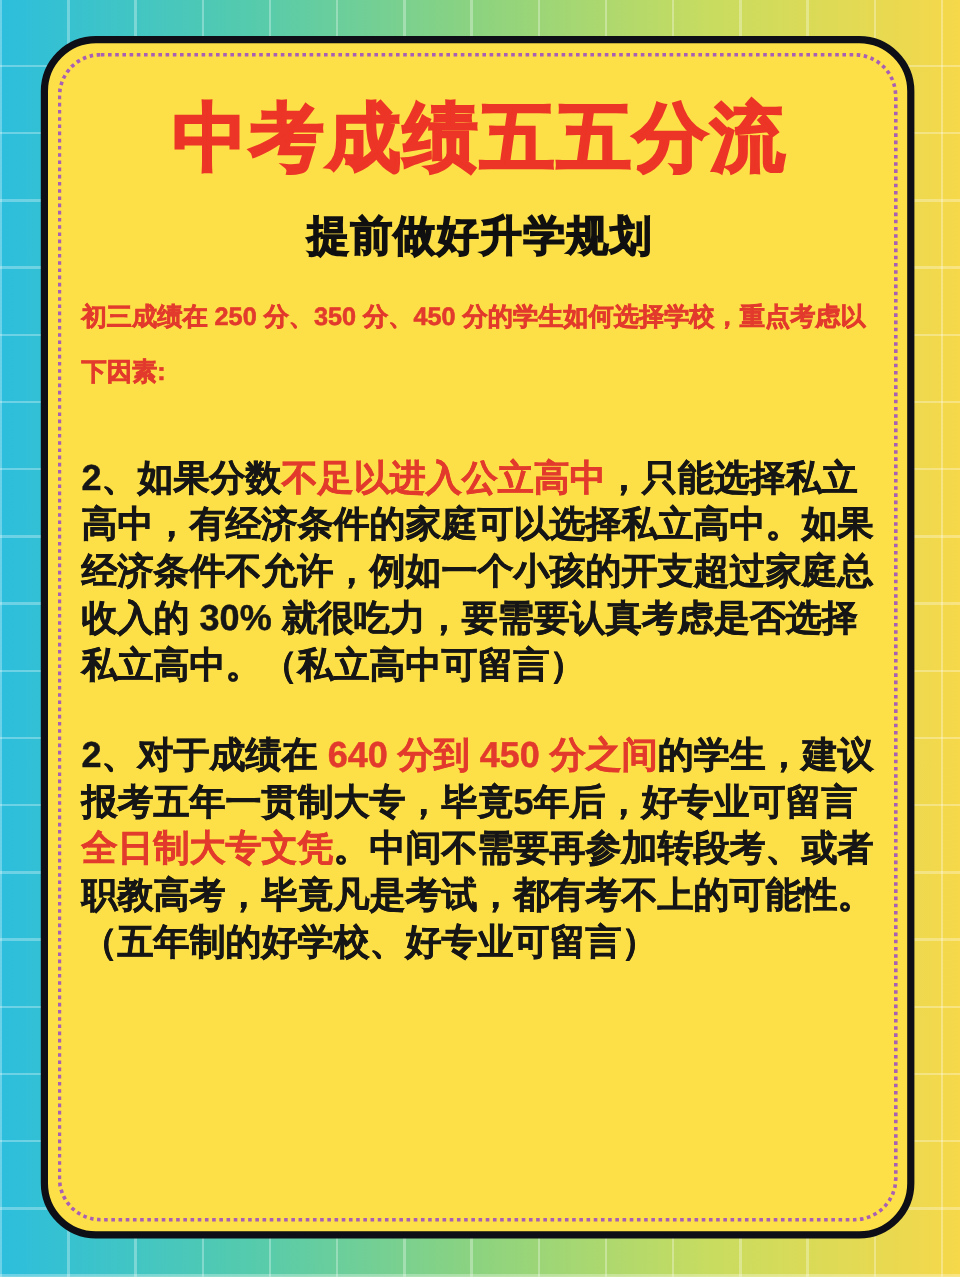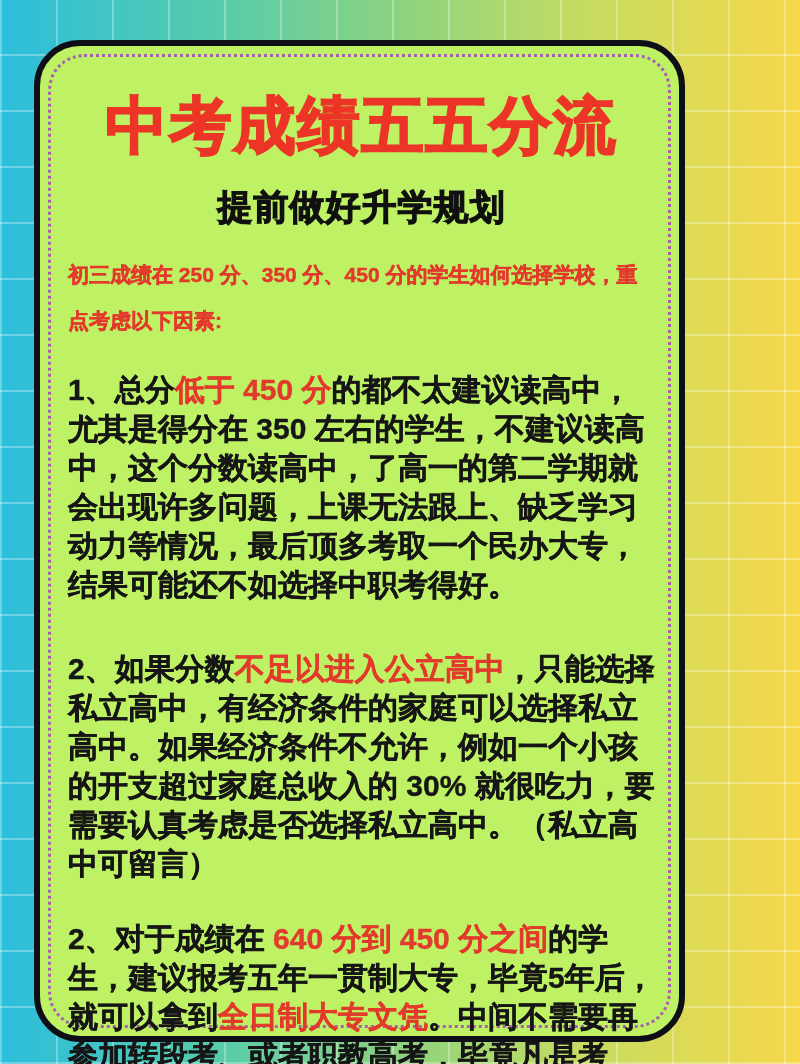--- a/index.html
+++ b/index.html
@@ -20,23 +20,23 @@
     font-family: "Liberation Sans", "DejaVu Sans", sans-serif;
   }
   .bg {
     position: absolute; inset: 0;
     background:
       repeating-linear-gradient(90deg, rgba(255,255,255,.30) 0 2px, transparent 2px 56px),
       repeating-linear-gradient(0deg, rgba(255,255,255,.30) 0 2px, transparent 2px 56px),
       linear-gradient(90deg, var(--bg-left) 0%, #55CBAD 26%, var(--bg-mid) 50%, #C8DC60 74%, var(--bg-right) 100%);
   }
   .card {
-    position: absolute; left: 34px; top: 40px;
-    width: 651px; height: 1002px;
-    background: #bef264;
+    position: absolute; left: 34px; top: 30px;
+    width: 728px; height: 1002px;
+    background: #fde047;
     border: 6px solid var(--border-black);
     border-radius: 46px;
   }
   .dotted {
     position: absolute; inset: 8px;
     border: 3px dotted var(--purple);
     border-radius: 36px;
     pointer-events: none;
   }
   .content {
@@ -84,17 +84,16 @@
 <body>
 
 <div class="bg"></div>
 
 <div class="card">
   <div class="dotted"></div>
   <div class="content">
     <h1 class="title">中考成绩五五分流</h1>
     <h2 class="subtitle">提前做好升学规划</h2>
     <p class="intro">初三成绩在 250 分、350 分、450 分的学生如何选择学校，重点考虑以下因素:</p>
-    <p class="para para-1"><span class="seg-black">1、总分</span><span class="seg-red">低于 450 分</span><span class="seg-black">的都不太建议读高中，尤其是得分在 350 左右的学生，不建议读高中，这个分数读高中，了高一的第二学期就会出现许多问题，上课无法跟上、缺乏学习动力等情况，最后顶多考取一个民办大专，结果可能还不如选择中职考得好。</span></p>
     <p class="para para-2"><span class="seg-black">2、如果分数</span><span class="seg-red">不足以进入公立高中</span><span class="seg-black">，只能选择私立高中，有经济条件的家庭可以选择私立高中。如果经济条件不允许，例如一个小孩的开支超过家庭总收入的 30% 就很吃力，要需要认真考虑是否选择私立高中。（私立高中可留言）</span></p>
-    <p class="para para-3"><span class="seg-black">2、对于成绩在 </span><span class="seg-red">640 分到 450 分之间</span><span class="seg-black">的学生，建议报考五年一贯制大专，毕竟5年后，就可以拿到</span><span class="seg-red">全日制大专文凭</span><span class="seg-black">。中间不需要再参加转段考、或者职教高考，毕竟凡是考试，都有考不上的可能性。（五年制的好学校、好专业可留言）</span></p>
+    <p class="para para-3"><span class="seg-black">2、对于成绩在 </span><span class="seg-red">640 分到 450 分之间</span><span class="seg-black">的学生，建议报考五年一贯制大专，毕竟5年后，好专业可留言</span><span class="seg-red">全日制大专文凭</span><span class="seg-black">。中间不需要再参加转段考、或者职教高考，毕竟凡是考试，都有考不上的可能性。（五年制的好学校、好专业可留言）</span></p>
   </div>
 </div>
 
 </body></html>

